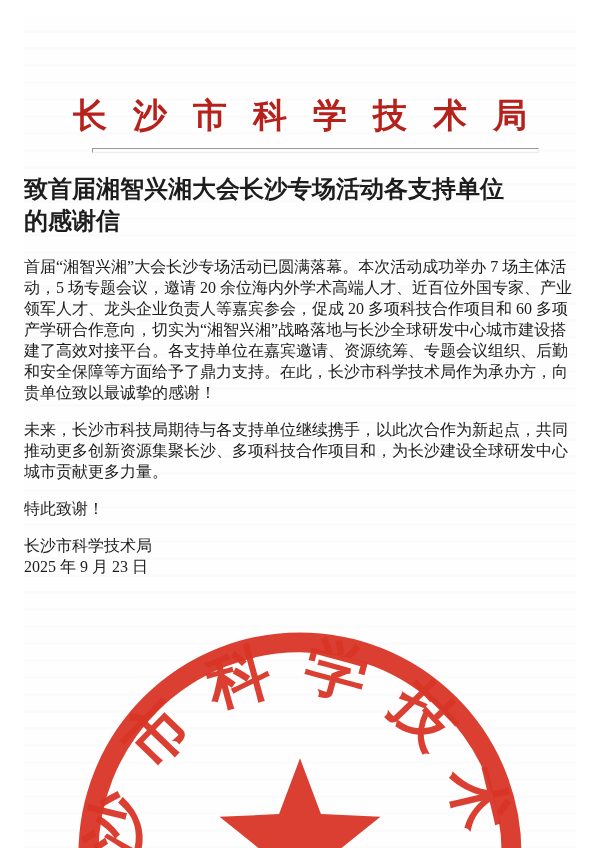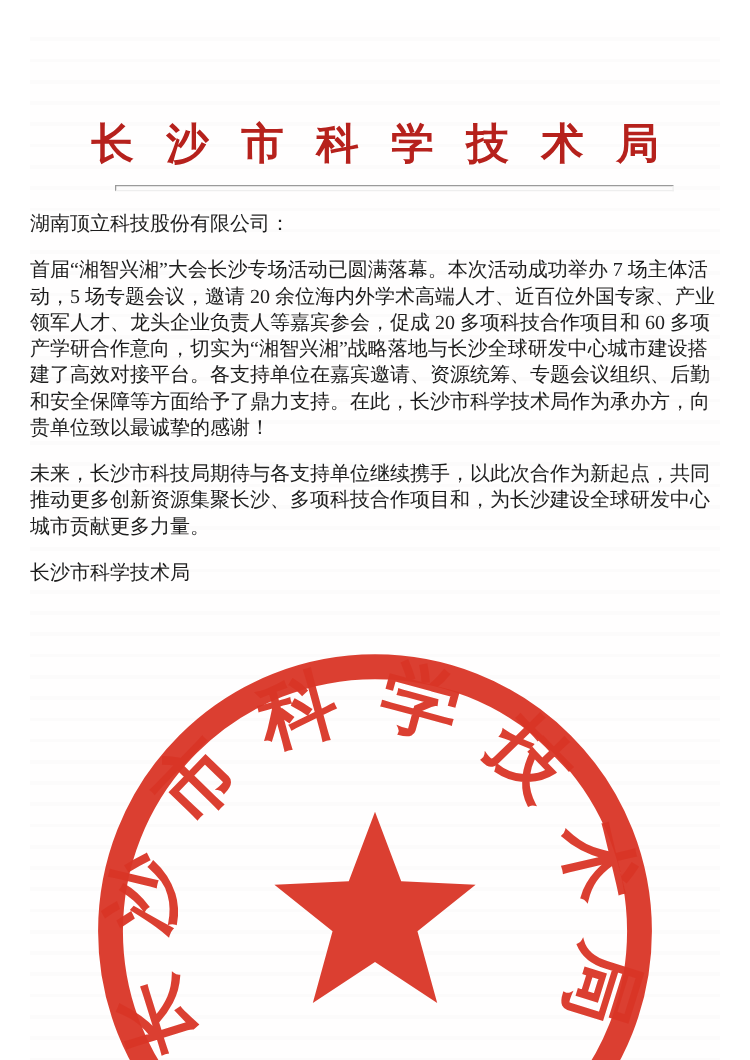--- a/index.html
+++ b/index.html
@@ -84,29 +84,34 @@
 </style>
 </head>
 <body>
 
 <div class="page">
 
   <h1 class="agency-head">长沙市科学技术局</h1>
 
   <hr class="head-rule">
 
+  <h2 class="doc-title">
+    <span>致首届湘智兴湘大会长沙专场活动各支持单位</span><br>
+    <span>的感谢信</span>
+  </h2>
 
   <div class="letter-body">
-    <p class="salutation">湖南顶立科技股份有限公司：</p>
     <p class="para">首届“湘智兴湘”大会长沙专场活动已圆满落幕。本次活动成功举办 7 场主体活动，5 场专题会议，邀请 20 余位海内外学术高端人才、近百位外国专家、产业领军人才、龙头企业负责人等嘉宾参会，促成 20 多项科技合作项目和 60 多项产学研合作意向，切实为“湘智兴湘”战略落地与长沙全球研发中心城市建设搭建了高效对接平台。各支持单位在嘉宾邀请、资源统筹、专题会议组织、后勤和安全保障等方面给予了鼎力支持。在此，长沙市科学技术局作为承办方，向贵单位致以最诚挚的感谢！</p>
     <p class="para">未来，长沙市科技局期待与各支持单位继续携手，以此次合作为新起点，共同推动更多创新资源集聚长沙、多项科技合作项目和，为长沙建设全球研发中心城市贡献更多力量。</p>
+    <p class="para">特此致谢！</p>
   </div>
 
   <div class="sign-block">
     <div>长沙市科学技术局</div>
+    <div>2025 年 9 月 23 日</div>
   </div>
 
   
   <svg class="seal" viewBox="0 0 150 150" xmlns="http://www.w3.org/2000/svg">
     <circle cx="75" cy="75" r="57.5" fill="none" stroke="#d93526" stroke-width="5.4" stroke-opacity="0.95"></circle>
     <polygon fill="#d93526" fill-opacity="0.95" points="75,49 80.7,64.15 96.87,64.89 84.23,75 88.52,90.61 75,81.7 61.48,90.61 65.77,75 53.13,64.89 69.3,64.15"></polygon>
     <defs>
       <path id="sealArc" d="M 36,97.5 A 45,45 0 1 1 114,97.5" fill="none"></path>
     </defs>
     <text font-family="Liberation Serif, DejaVu Serif, serif" font-size="17" font-weight="bold" fill="#d93526" fill-opacity="0.95" letter-spacing="7">

